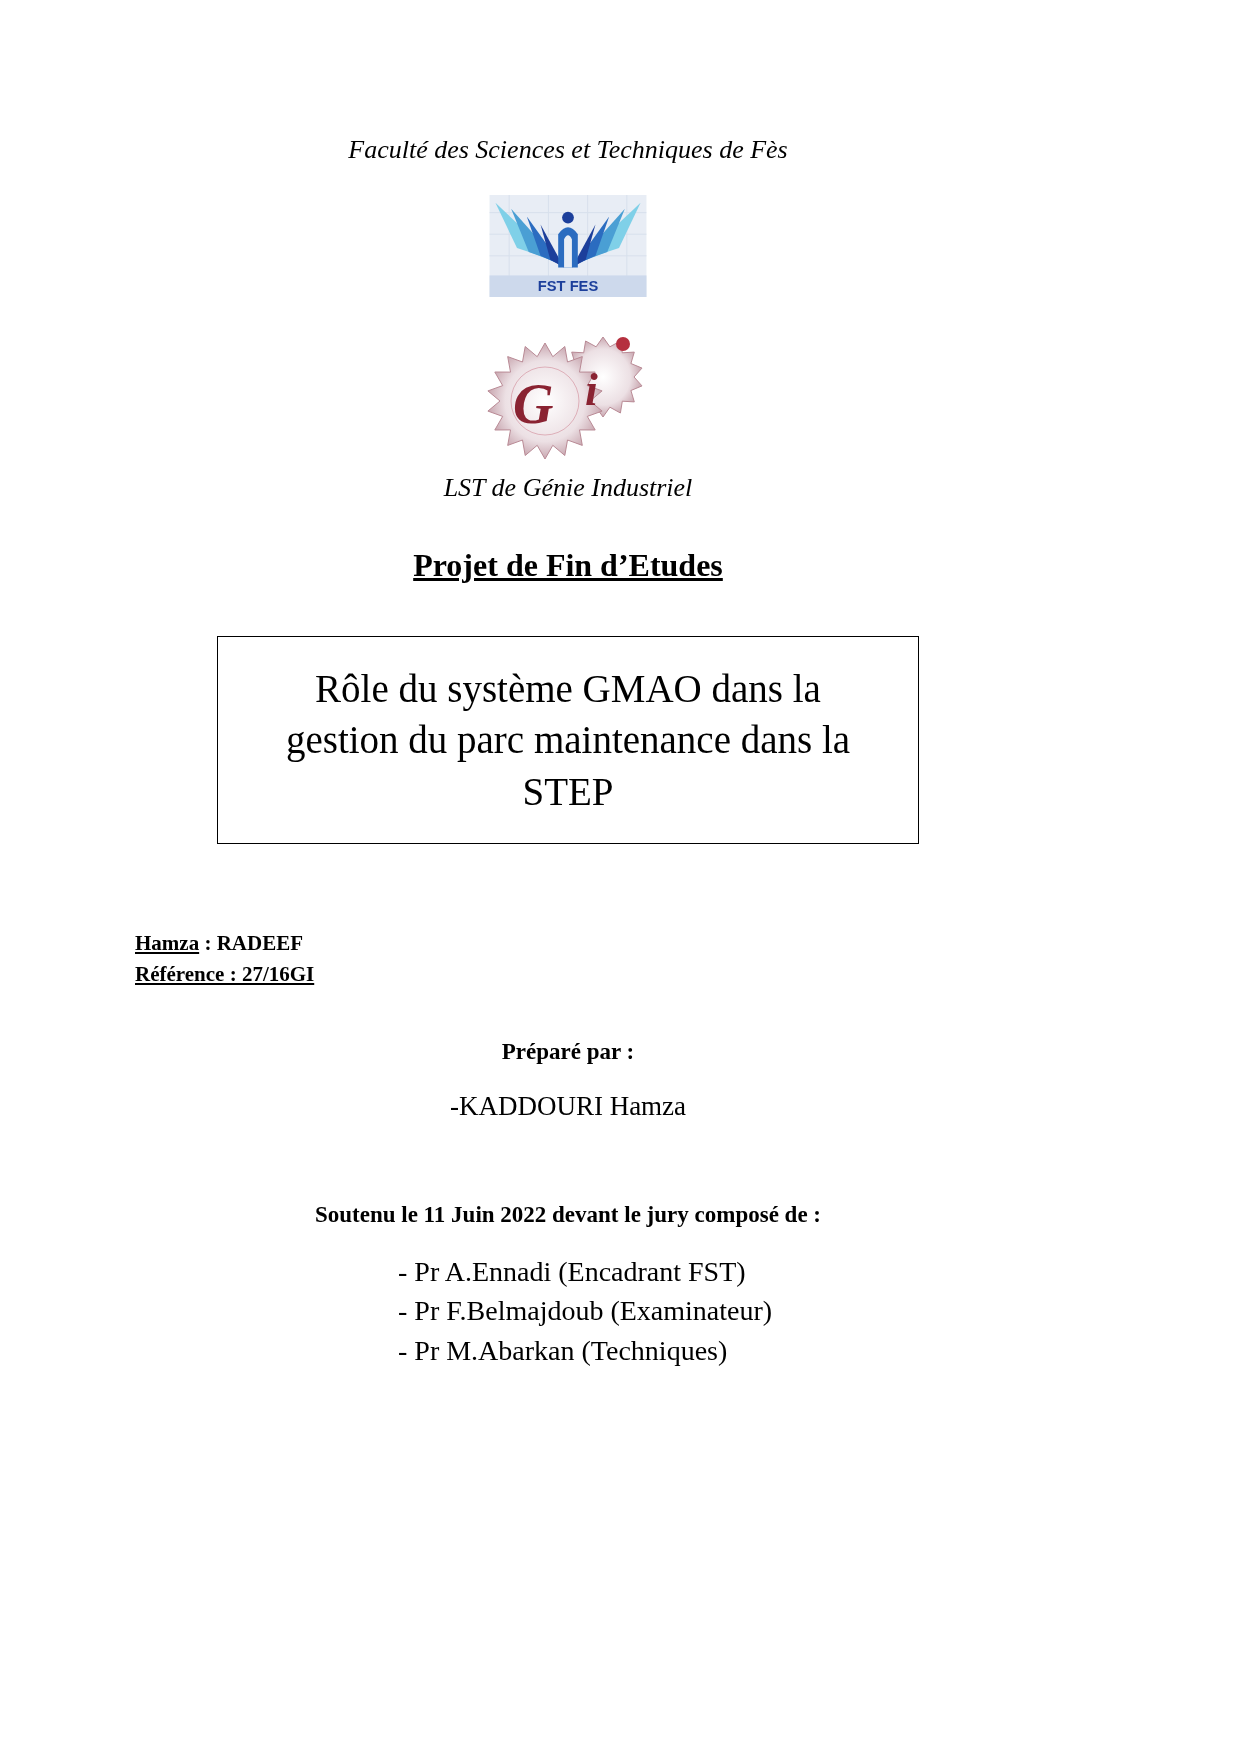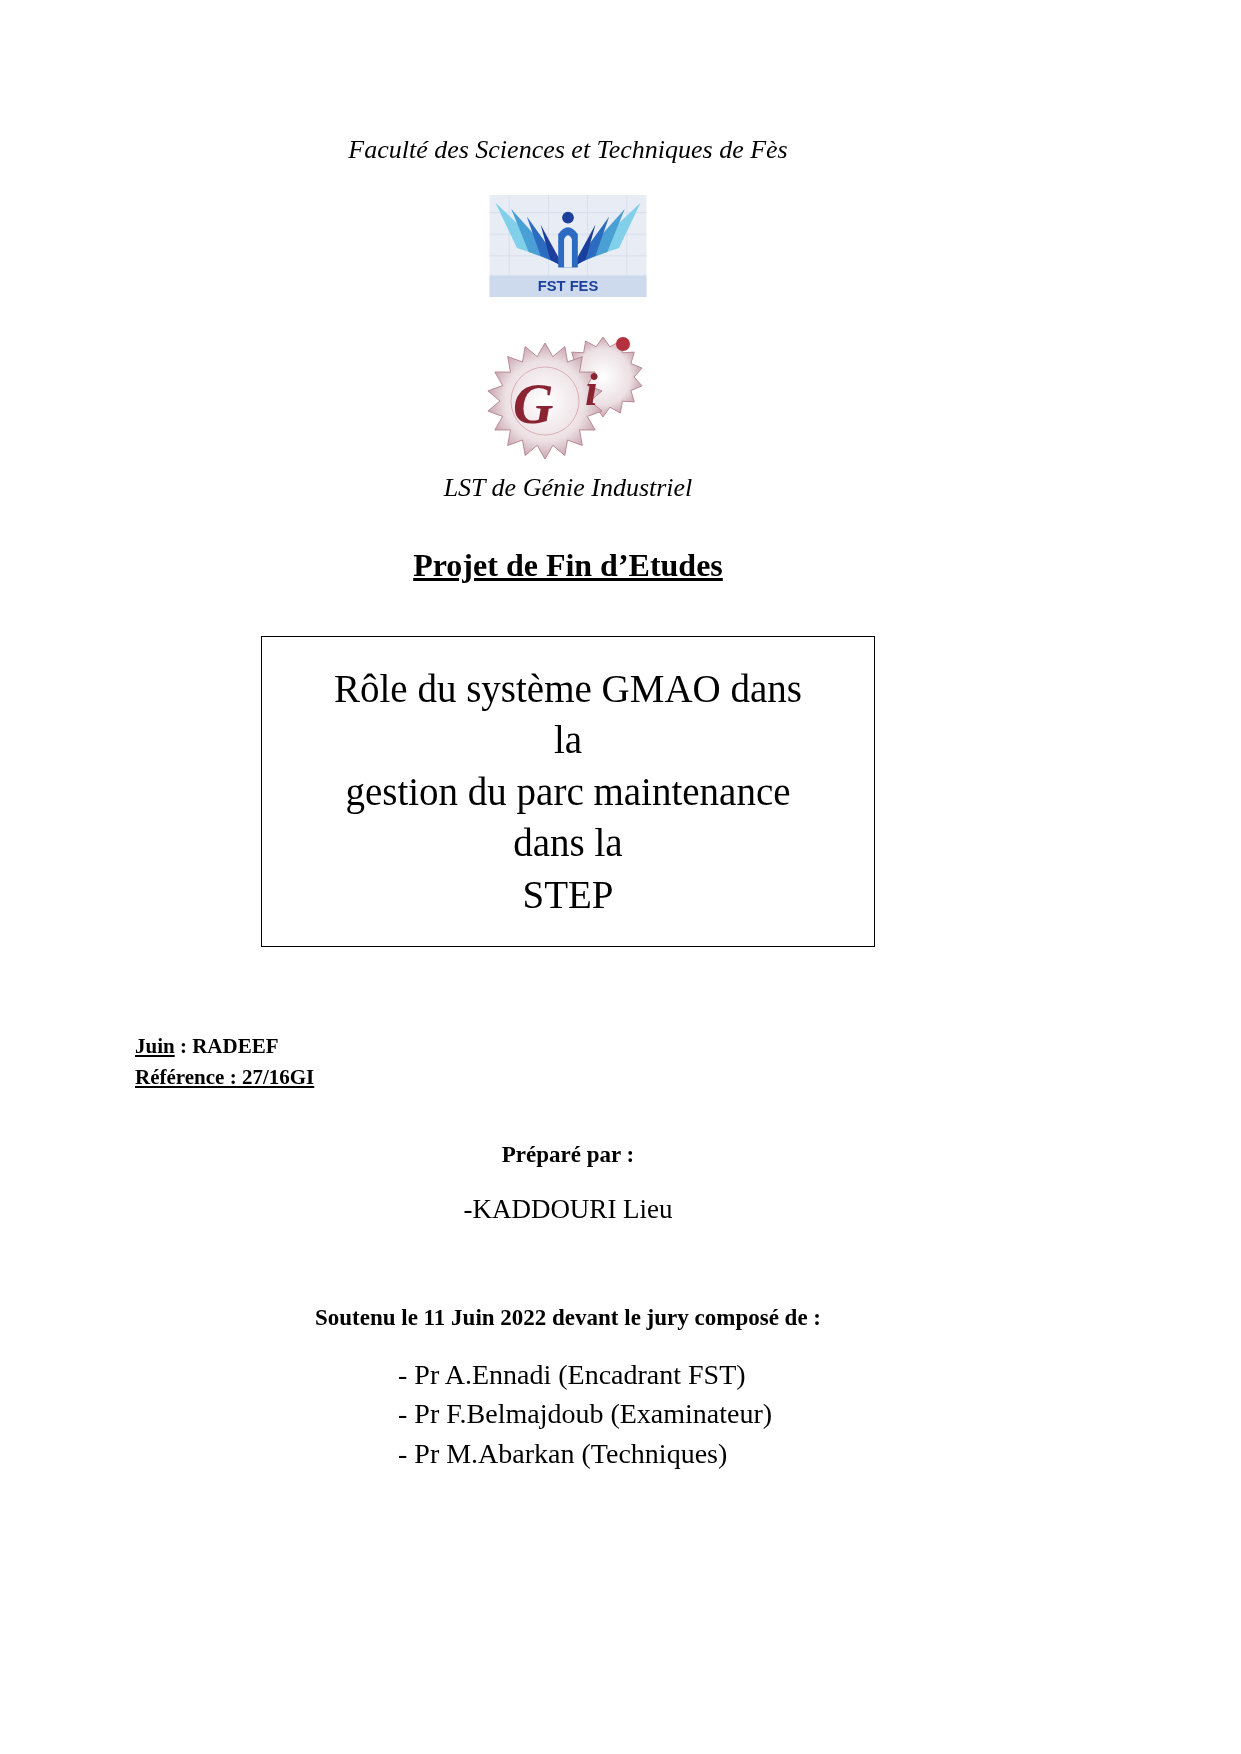--- a/index.html
+++ b/index.html
@@ -28,21 +28,21 @@
 
   .doc-type {
     font-size:32px;
     font-weight:bold;
     text-decoration:underline;
     text-align:center;
     margin-bottom:52px;
   }
 
   .title-box {
-    width:614px;
+    width:702px;
     margin:0 auto;
     border:1.5px solid #000;
     padding:26px 55px;
     text-align:center;
     font-size:39px;
     line-height:1.32;
     white-space:pre-line;
   }
 
   .info-block {
@@ -151,28 +151,28 @@
   <div class="inst-line program-line">LST de Génie Industriel</div>
 
   <div class="doc-type">Projet de Fin d’Etudes</div>
 
   <div class="title-box">Rôle du système GMAO dans la
 gestion du parc maintenance dans la
 STEP</div>
 
   <div class="info-block">
     <div>
-      <span class="u">Juin</span><span> : </span><span>RADEEF</span>
+      <span class="u">Hamza</span><span> : </span><span>RADEEF</span>
     </div>
     <div class="u">Référence : 27/16GI</div>
   </div>
 
   <div class="prepared-label">Préparé par :</div>
 
-  <div class="author-name">-KADDOURI Lieu</div>
+  <div class="author-name">-KADDOURI Hamza</div>
 
   <div class="jury-intro">Soutenu le 11 Juin 2022 devant le jury composé de :</div>
 
   <div class="jury-list">
     <div>- Pr A.Ennadi (Encadrant FST)</div>
     <div>- Pr F.Belmajdoub (Examinateur)</div>
     <div>- Pr M.Abarkan  (Techniques)</div>
   </div>
 
 </div>

